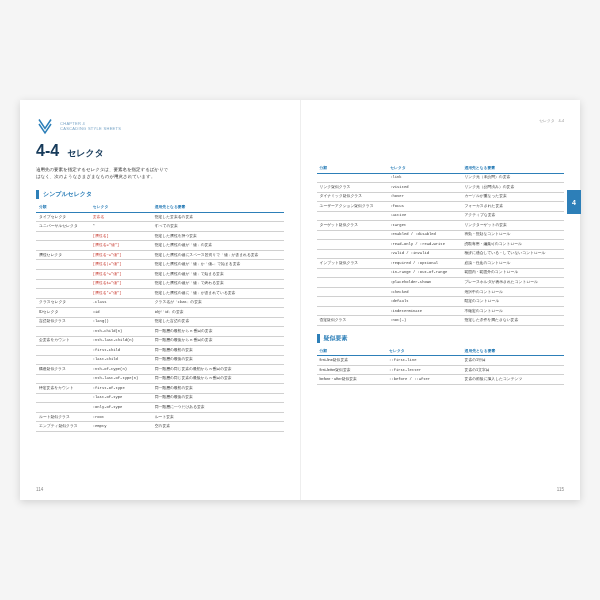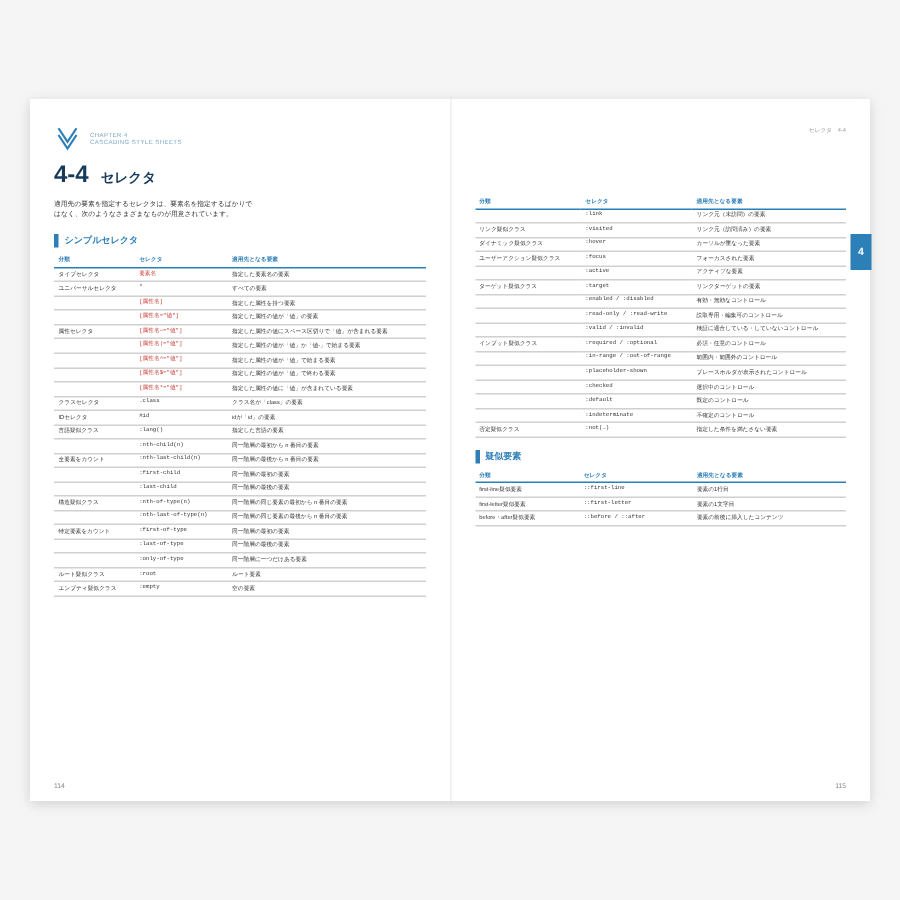--- a/index.html
+++ b/index.html
@@ -1,17 +1,17 @@
 <!DOCTYPE html>
 <html><head>
 <meta charset="utf-8">
 <style>
   * { margin: 0; padding: 0; box-sizing: border-box; }
   body { font-family: "Hiragino Sans", "Meiryo", sans-serif; background: #f5f5f5; display: flex; justify-content: center; align-items: center; width: 600px; height: 600px; }
-  .spread { width: 560px; height: 468px; background: #fff; display: flex; box-shadow: 0 2px 8px rgba(0,0,0,0.15); }
+  .spread { width: 560px; height: 400px; background: #fff; display: flex; box-shadow: 0 2px 8px rgba(0,0,0,0.15); }
   .page { flex: 1; padding: 18px 16px 10px 16px; position: relative; font-size: 4.2px; color: #333; }
   .page-left { border-right: 1px solid #eee; }
   .chapter-mark { display: flex; align-items: center; gap: 6px; margin-bottom: 6px; }
   .chevron { width: 18px; height: 18px; }
   .chevron svg { width: 100%; height: 100%; }
   .chapter-label { font-size: 4px; color: #7aa5c7; letter-spacing: 0.3px; line-height: 1.2; }
   .title-row { display: flex; align-items: baseline; gap: 8px; margin-bottom: 6px; }
   .title-num { font-size: 16px; font-weight: 700; color: #163a5a; }
   .title-text { font-size: 9px; font-weight: 600; color: #163a5a; }
   .intro { font-size: 4.5px; line-height: 1.6; color: #333; margin-bottom: 10px; max-width: 55%; }

